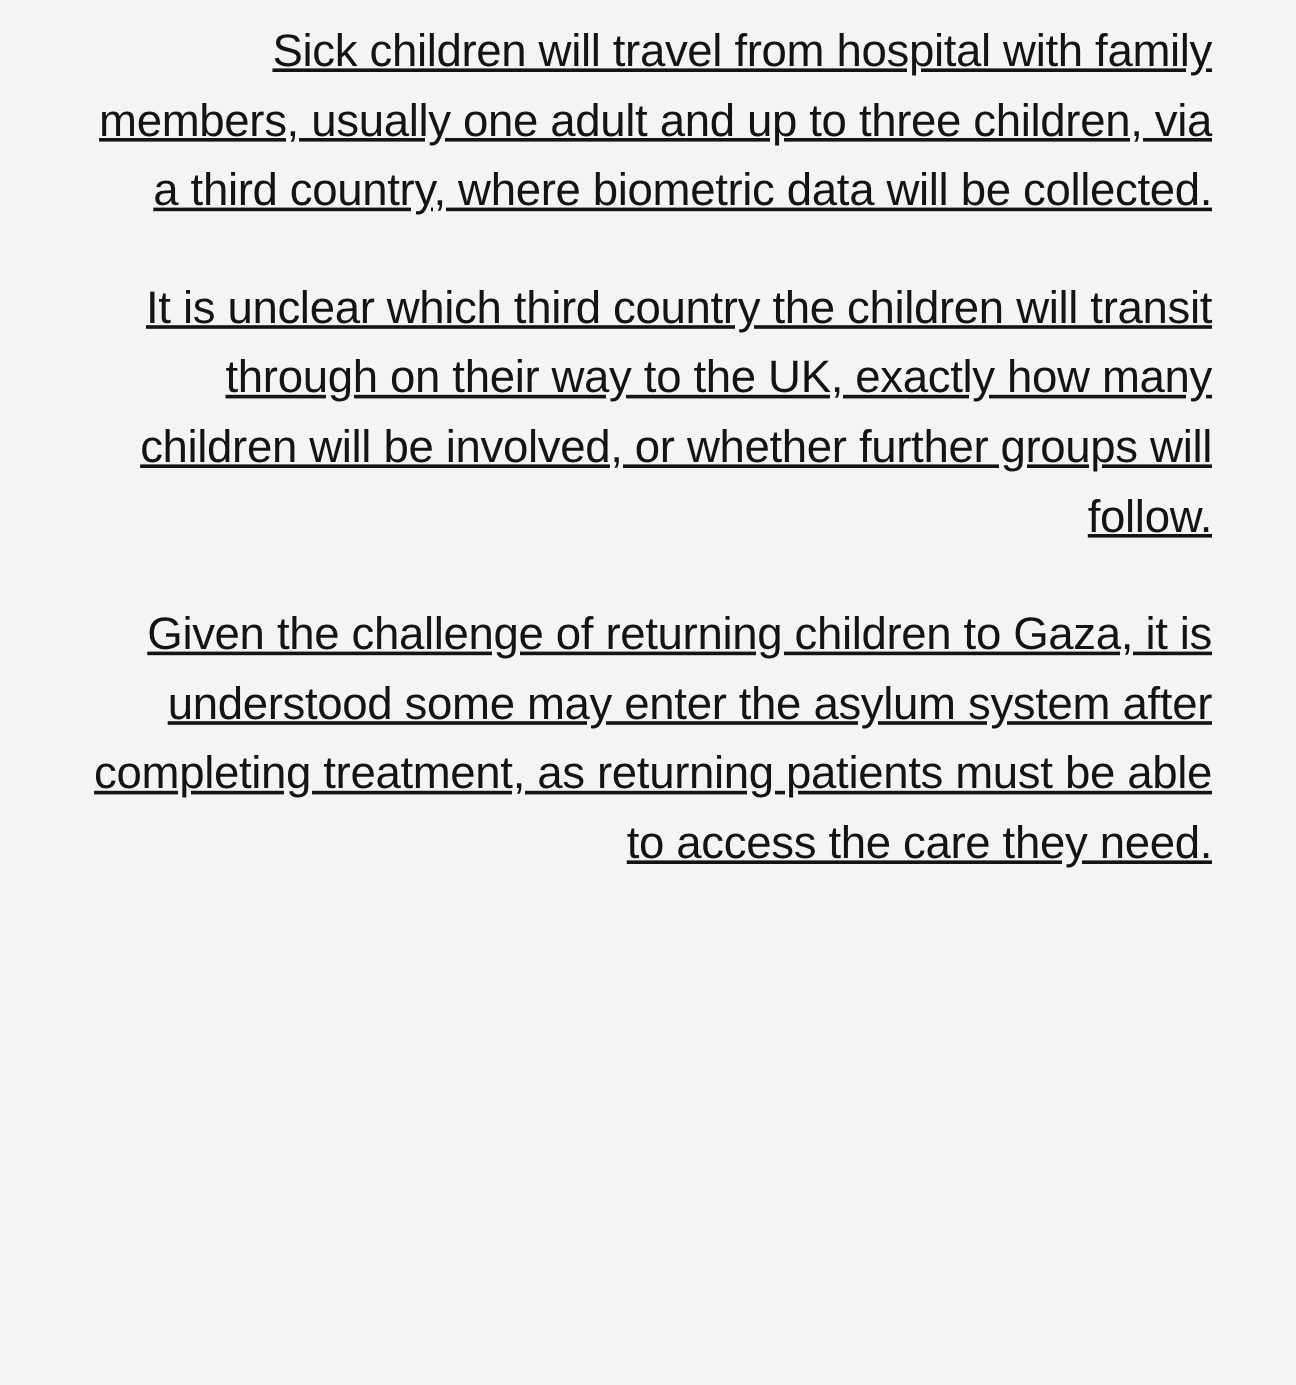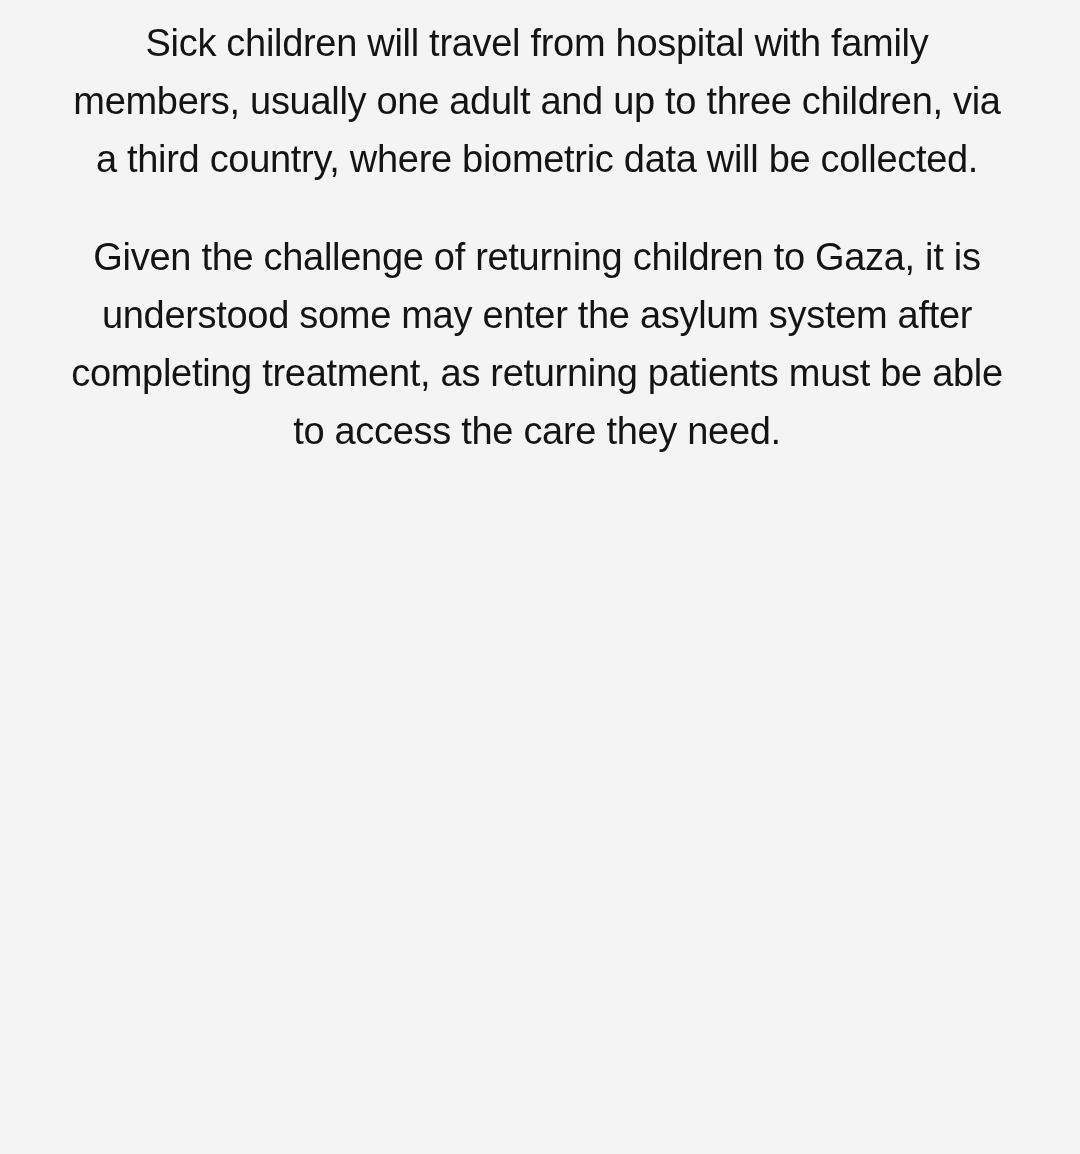--- a/index.html
+++ b/index.html
@@ -19,25 +19,27 @@
     min-height: 1154px;
     padding: 14px 70px 40px 64px;
     color: #141414;
   }
   .article-paragraph {
     margin: 0 0 40px 0;
     font-size: 38px;
     line-height: 58px;
     font-weight: 400;
     letter-spacing: -0.3px;
-    text-align: center;
+    text-align: right;
+    text-decoration: underline;
   }
   .article-paragraph:last-child {
     margin-bottom: 16px;
   }
 </style>
 </head>
 <body>
 
 <main class="article-body">
   <p class="article-paragraph">Sick children will travel from hospital with family members, usually one adult and up to three children, via a third country, where biometric data will be collected.</p>
+  <p class="article-paragraph">It is unclear which third country the children will transit through on their way to the UK, exactly how many children will be involved, or whether further groups will follow.</p>
   <p class="article-paragraph">Given the challenge of returning children to Gaza, it is understood some may enter the asylum system after completing treatment, as returning patients must be able to access the care they need.</p>
 </main>
 
 </body></html>

